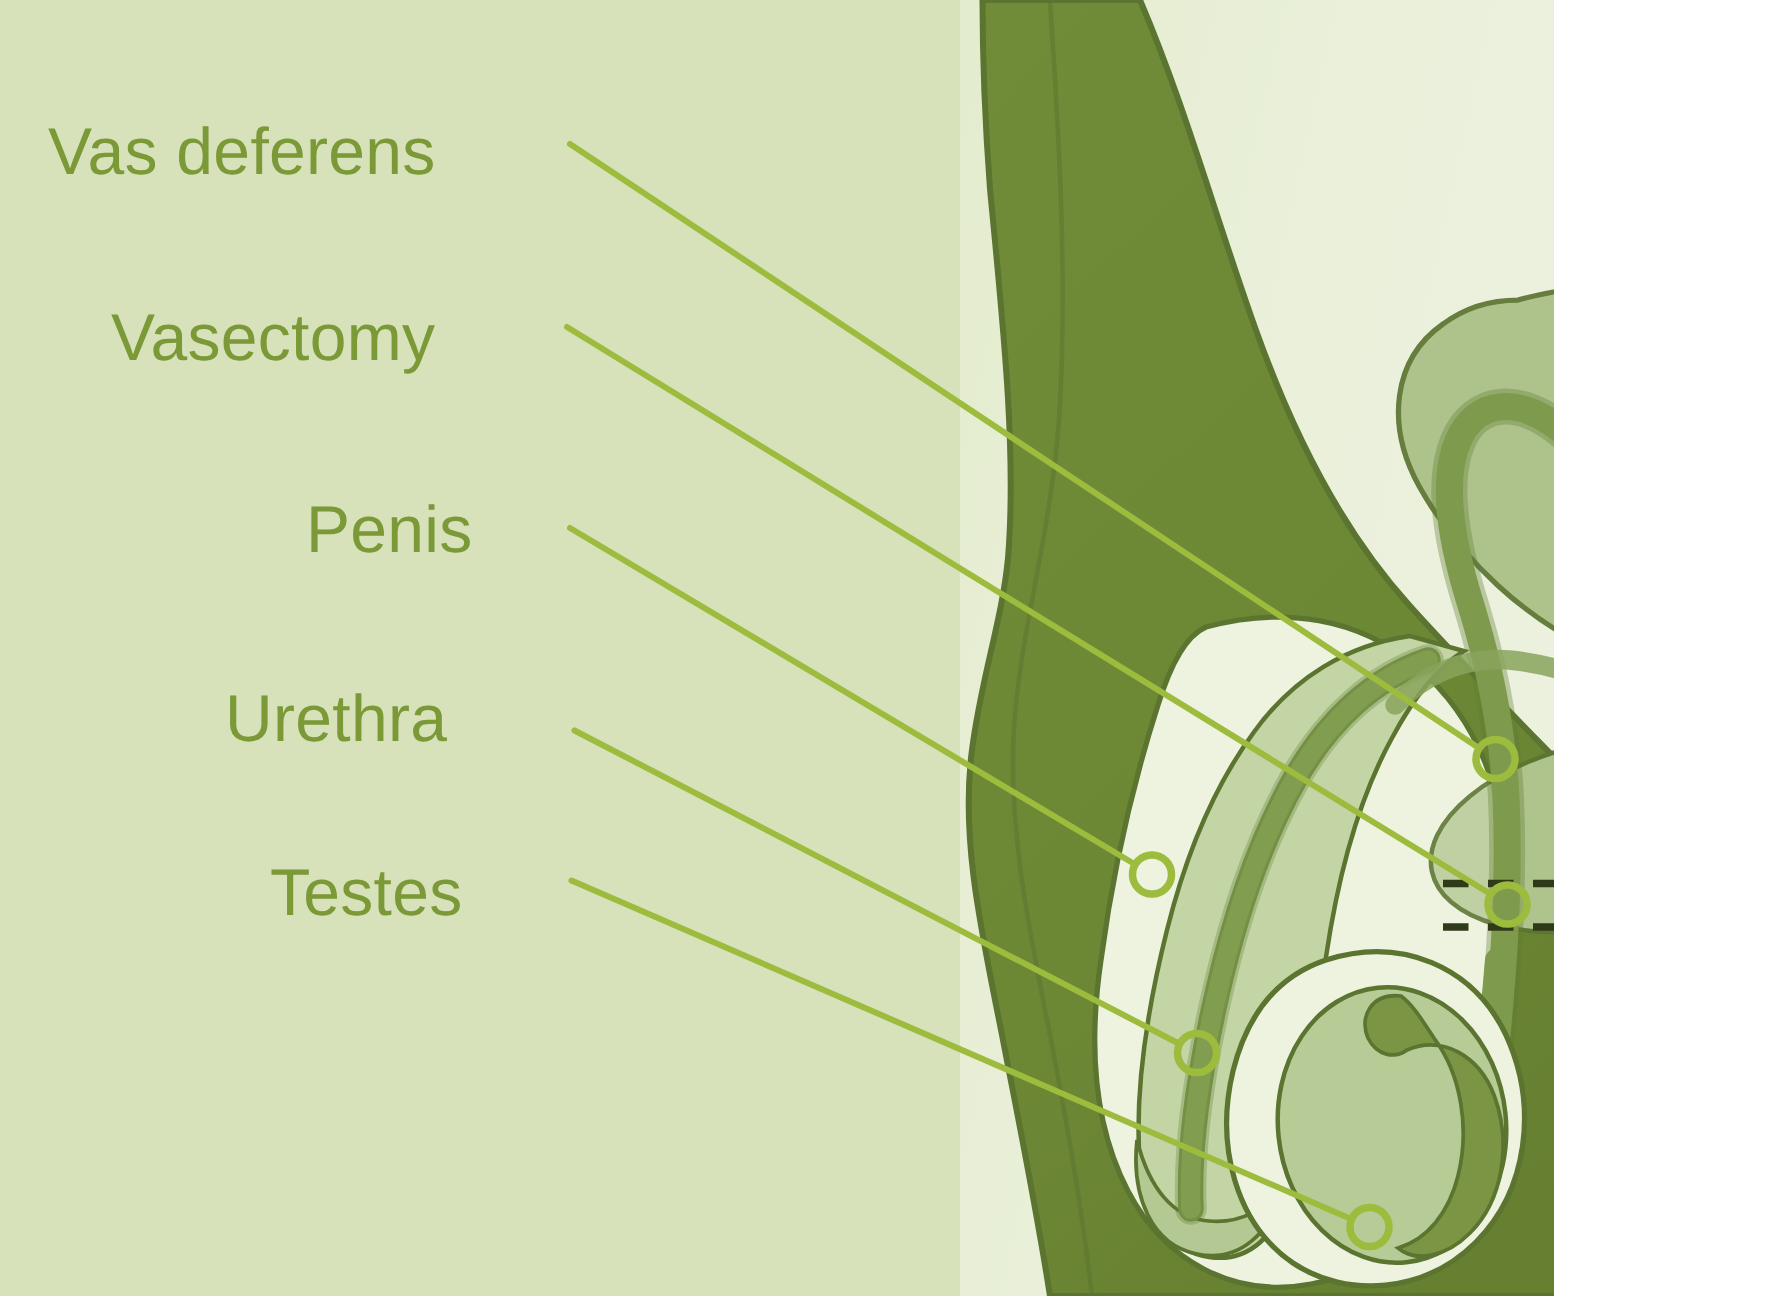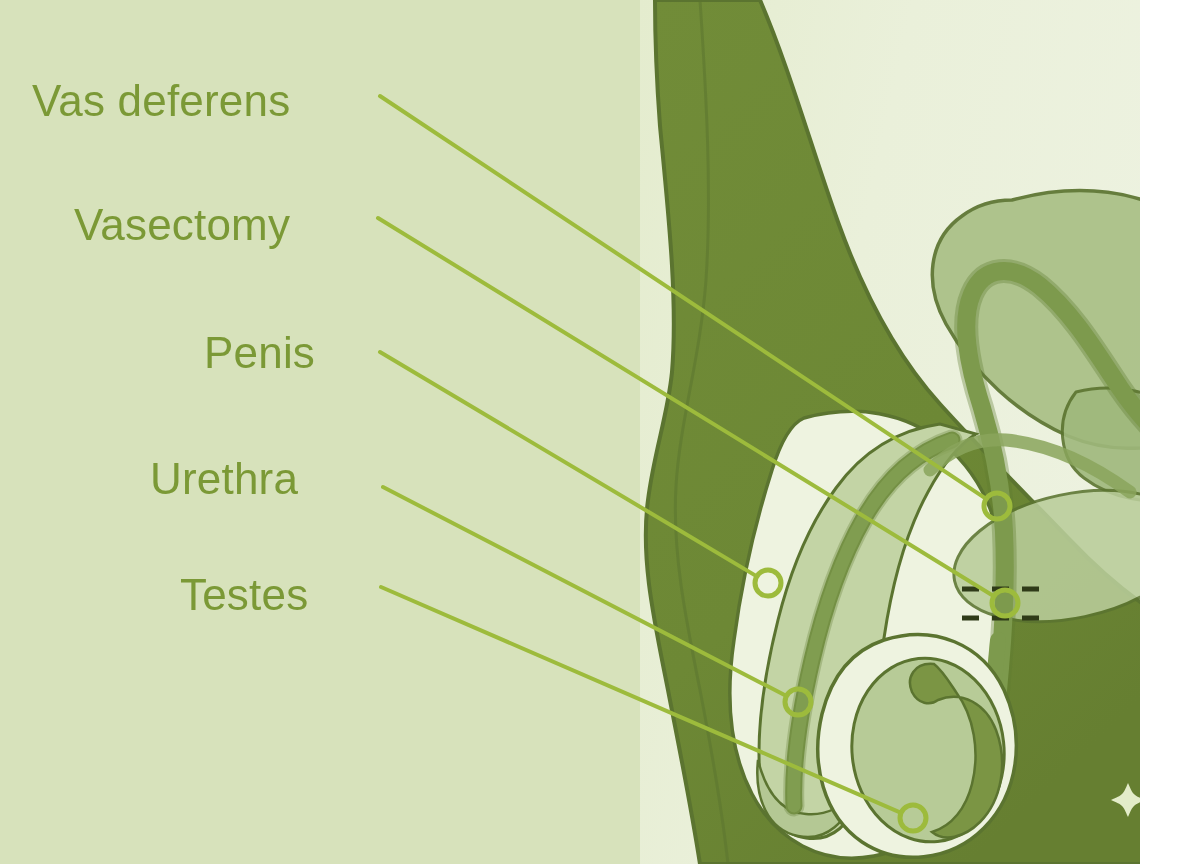--- a/index.html
+++ b/index.html
@@ -3,21 +3,21 @@
 <meta charset="utf-8">
 <title>Vasectomy Anatomy Diagram</title>
 <style>
   html, body {
     margin: 0;
     padding: 0;
     background: #ffffff;
   }
   #stage {
     position: relative;
-    width: 1140px;
+    width: 1036px;
     height: 864px;
     overflow: hidden;
     font-family: "Liberation Sans", "DejaVu Sans", sans-serif;
     background: #d7e2bb;
   }
   #diagram-svg {
     position: absolute;
     inset: 0;
     width: 1184px;
     height: 864px;

